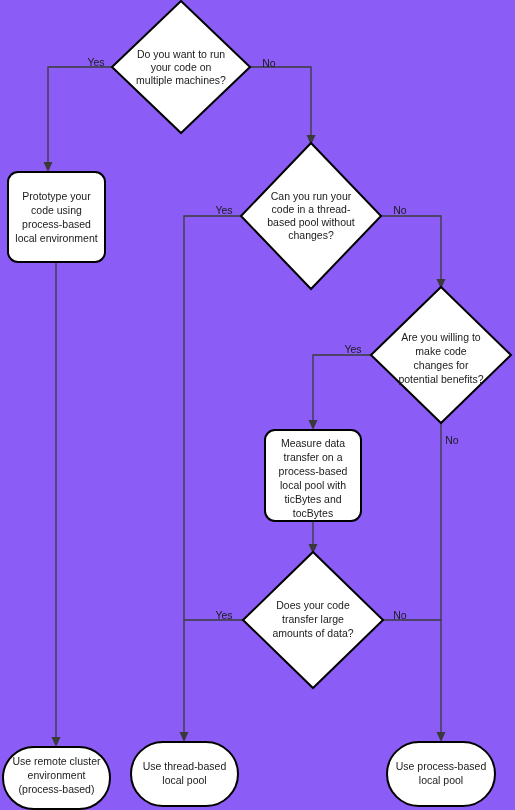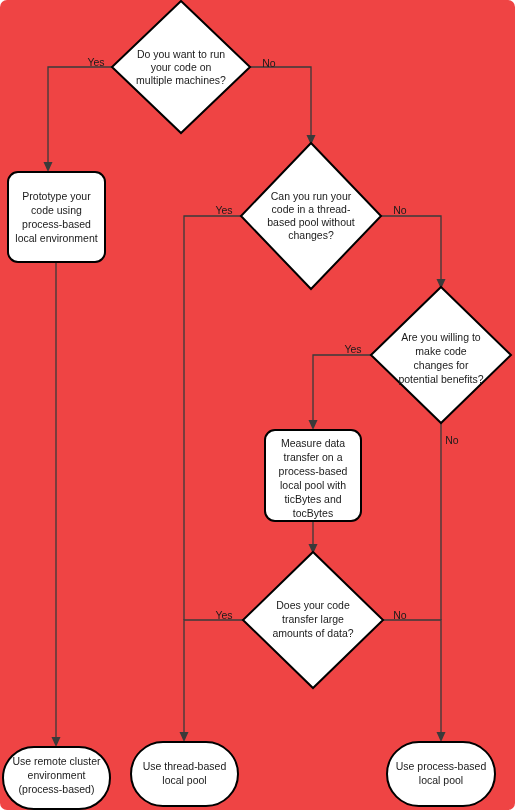--- a/index.html
+++ b/index.html
@@ -10,22 +10,21 @@
   body {
     width: 515px;
     height: 810px;
     font-family: "Liberation Sans", sans-serif;
     overflow: hidden;
   }
   #flowchart-root {
     position: relative;
     width: 515px;
     height: 810px;
-    background: #ef4444;
-    border-radius: 7px;
+    background: #8b5cf6;
   }
   svg#flow-svg {
     display: block;
     width: 515px;
     height: 810px;
   }
   .node-shape {
     fill: #ffffff;
     stroke: #000000;
     stroke-width: 2;

